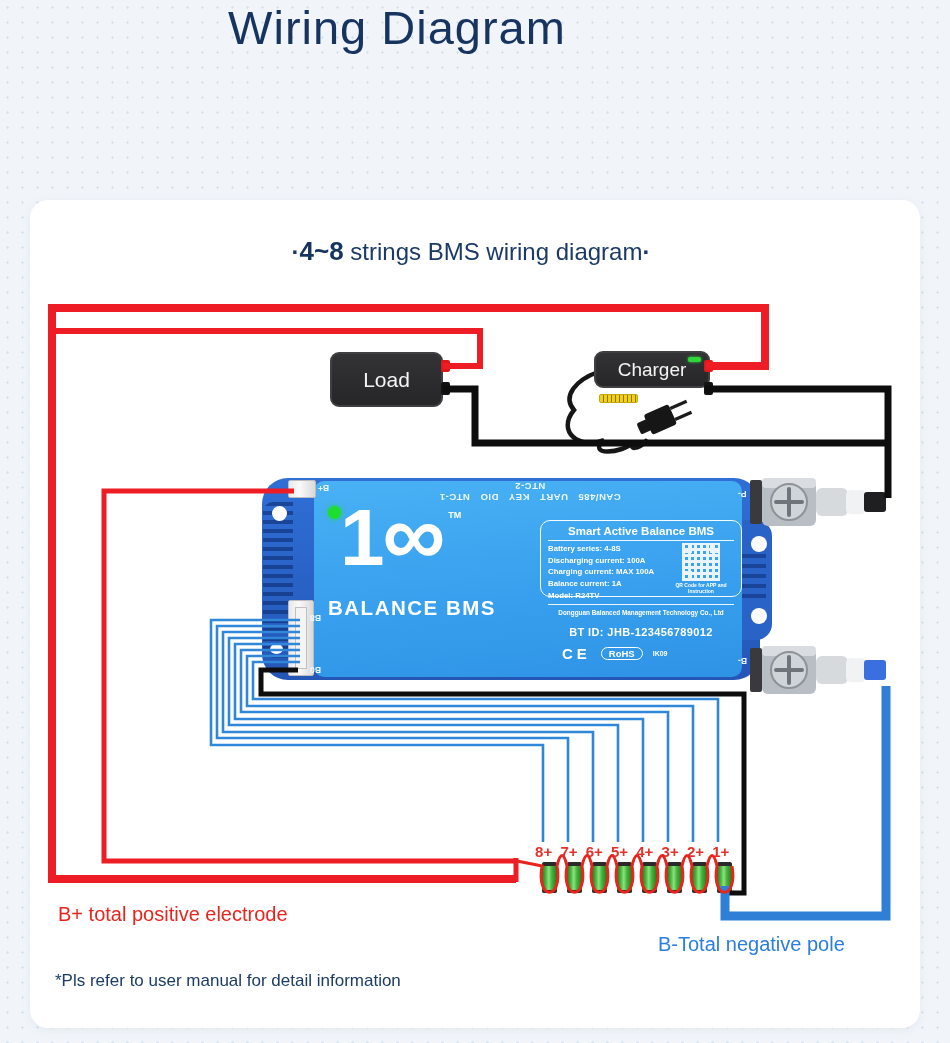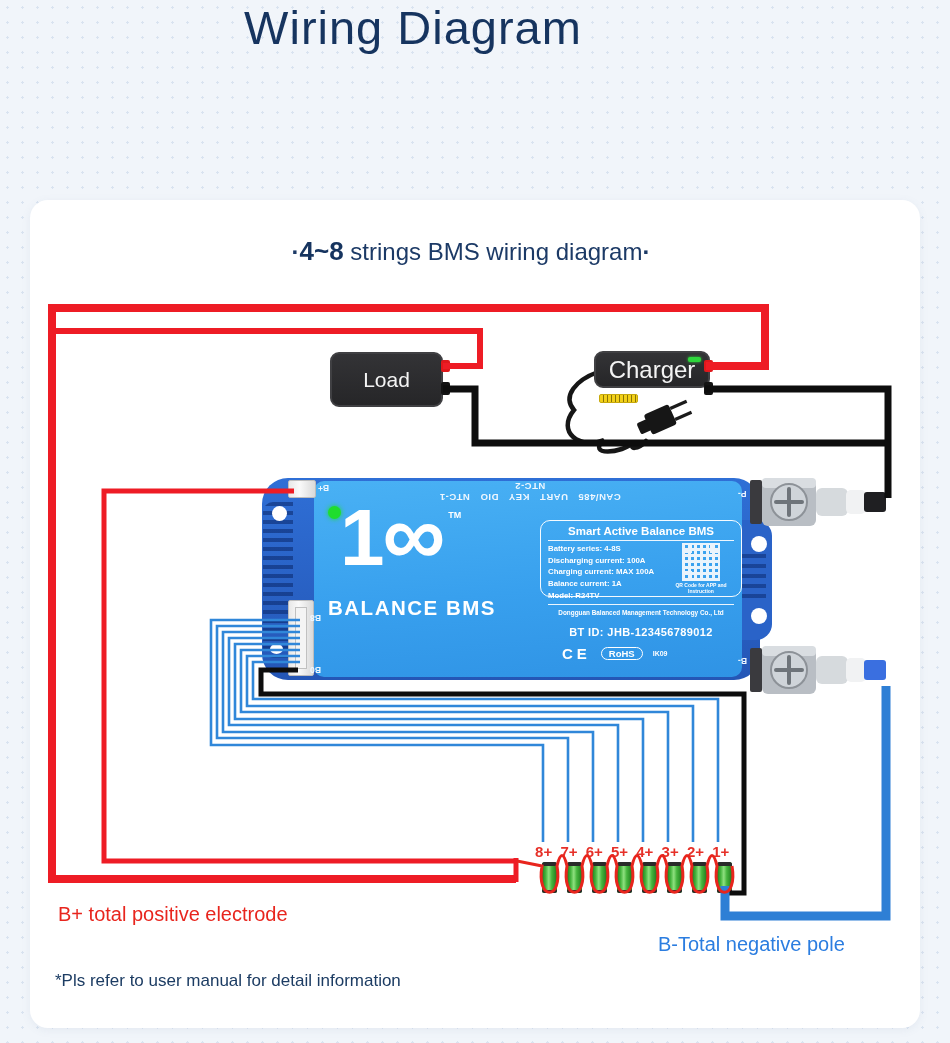--- a/index.html
+++ b/index.html
@@ -9,21 +9,21 @@
     font-family:"Liberation Sans", sans-serif;
     background-color:#f1f5fa;
     background-image:radial-gradient(circle, #d9e3f0 1.1px, transparent 1.4px);
     background-size:15px 15px;
     overflow:hidden;
   }
   .abs { position:absolute; }
 
   
   .page-title {
-    left:16px; top:96; width:794px; text-align:center;
+    left:0; top:96; width:794px; text-align:center;
     font-size:47px; font-weight:400; color:#16345f; letter-spacing:1px;
   }
 
   
   .card {
     left:30px; top:200px; width:890px; height:828px;
     background:#ffffff; border-radius:18px;
     box-shadow:0 2px 8px rgba(120,140,170,.10);
   }
   .subtitle {
@@ -38,21 +38,21 @@
   svg.wires-over  { left:0; top:0; z-index:3; pointer-events:none; }
 
   
   .devbox {
     background:linear-gradient(180deg,#333336,#262628);
     border:2px solid #404043; border-radius:9px;
     color:#f4f4f4; display:flex; align-items:center; justify-content:center;
     z-index:2;
   }
   .load-box { left:330px; top:352px; width:113px; height:55px; font-size:21px; font-weight:300; }
-  .charger-box { left:594px; top:351px; width:116px; height:37px; font-size:24px; font-weight:300; }
+  .charger-box { left:594px; top:351px; width:116px; height:37px; font-size:19px; font-weight:300; }
   .nub { z-index:2; border-radius:2px; }
   .nub.red { background:#e0181c; }
   .nub.black { background:#131313; }
   .led-charger { left:688px; top:357px; width:13px; height:5px; border-radius:2px;
     background:#2ed63c; box-shadow:0 0 3px #2ed63c; z-index:2; }
   .warn-label { left:599px; top:394px; width:39px; height:9px; border-radius:2px; z-index:2;
     background:repeating-linear-gradient(90deg,#f2d018 0 3px,#8a7406 3px 4px);
     border:1px solid #c7a90c; }
 
   

